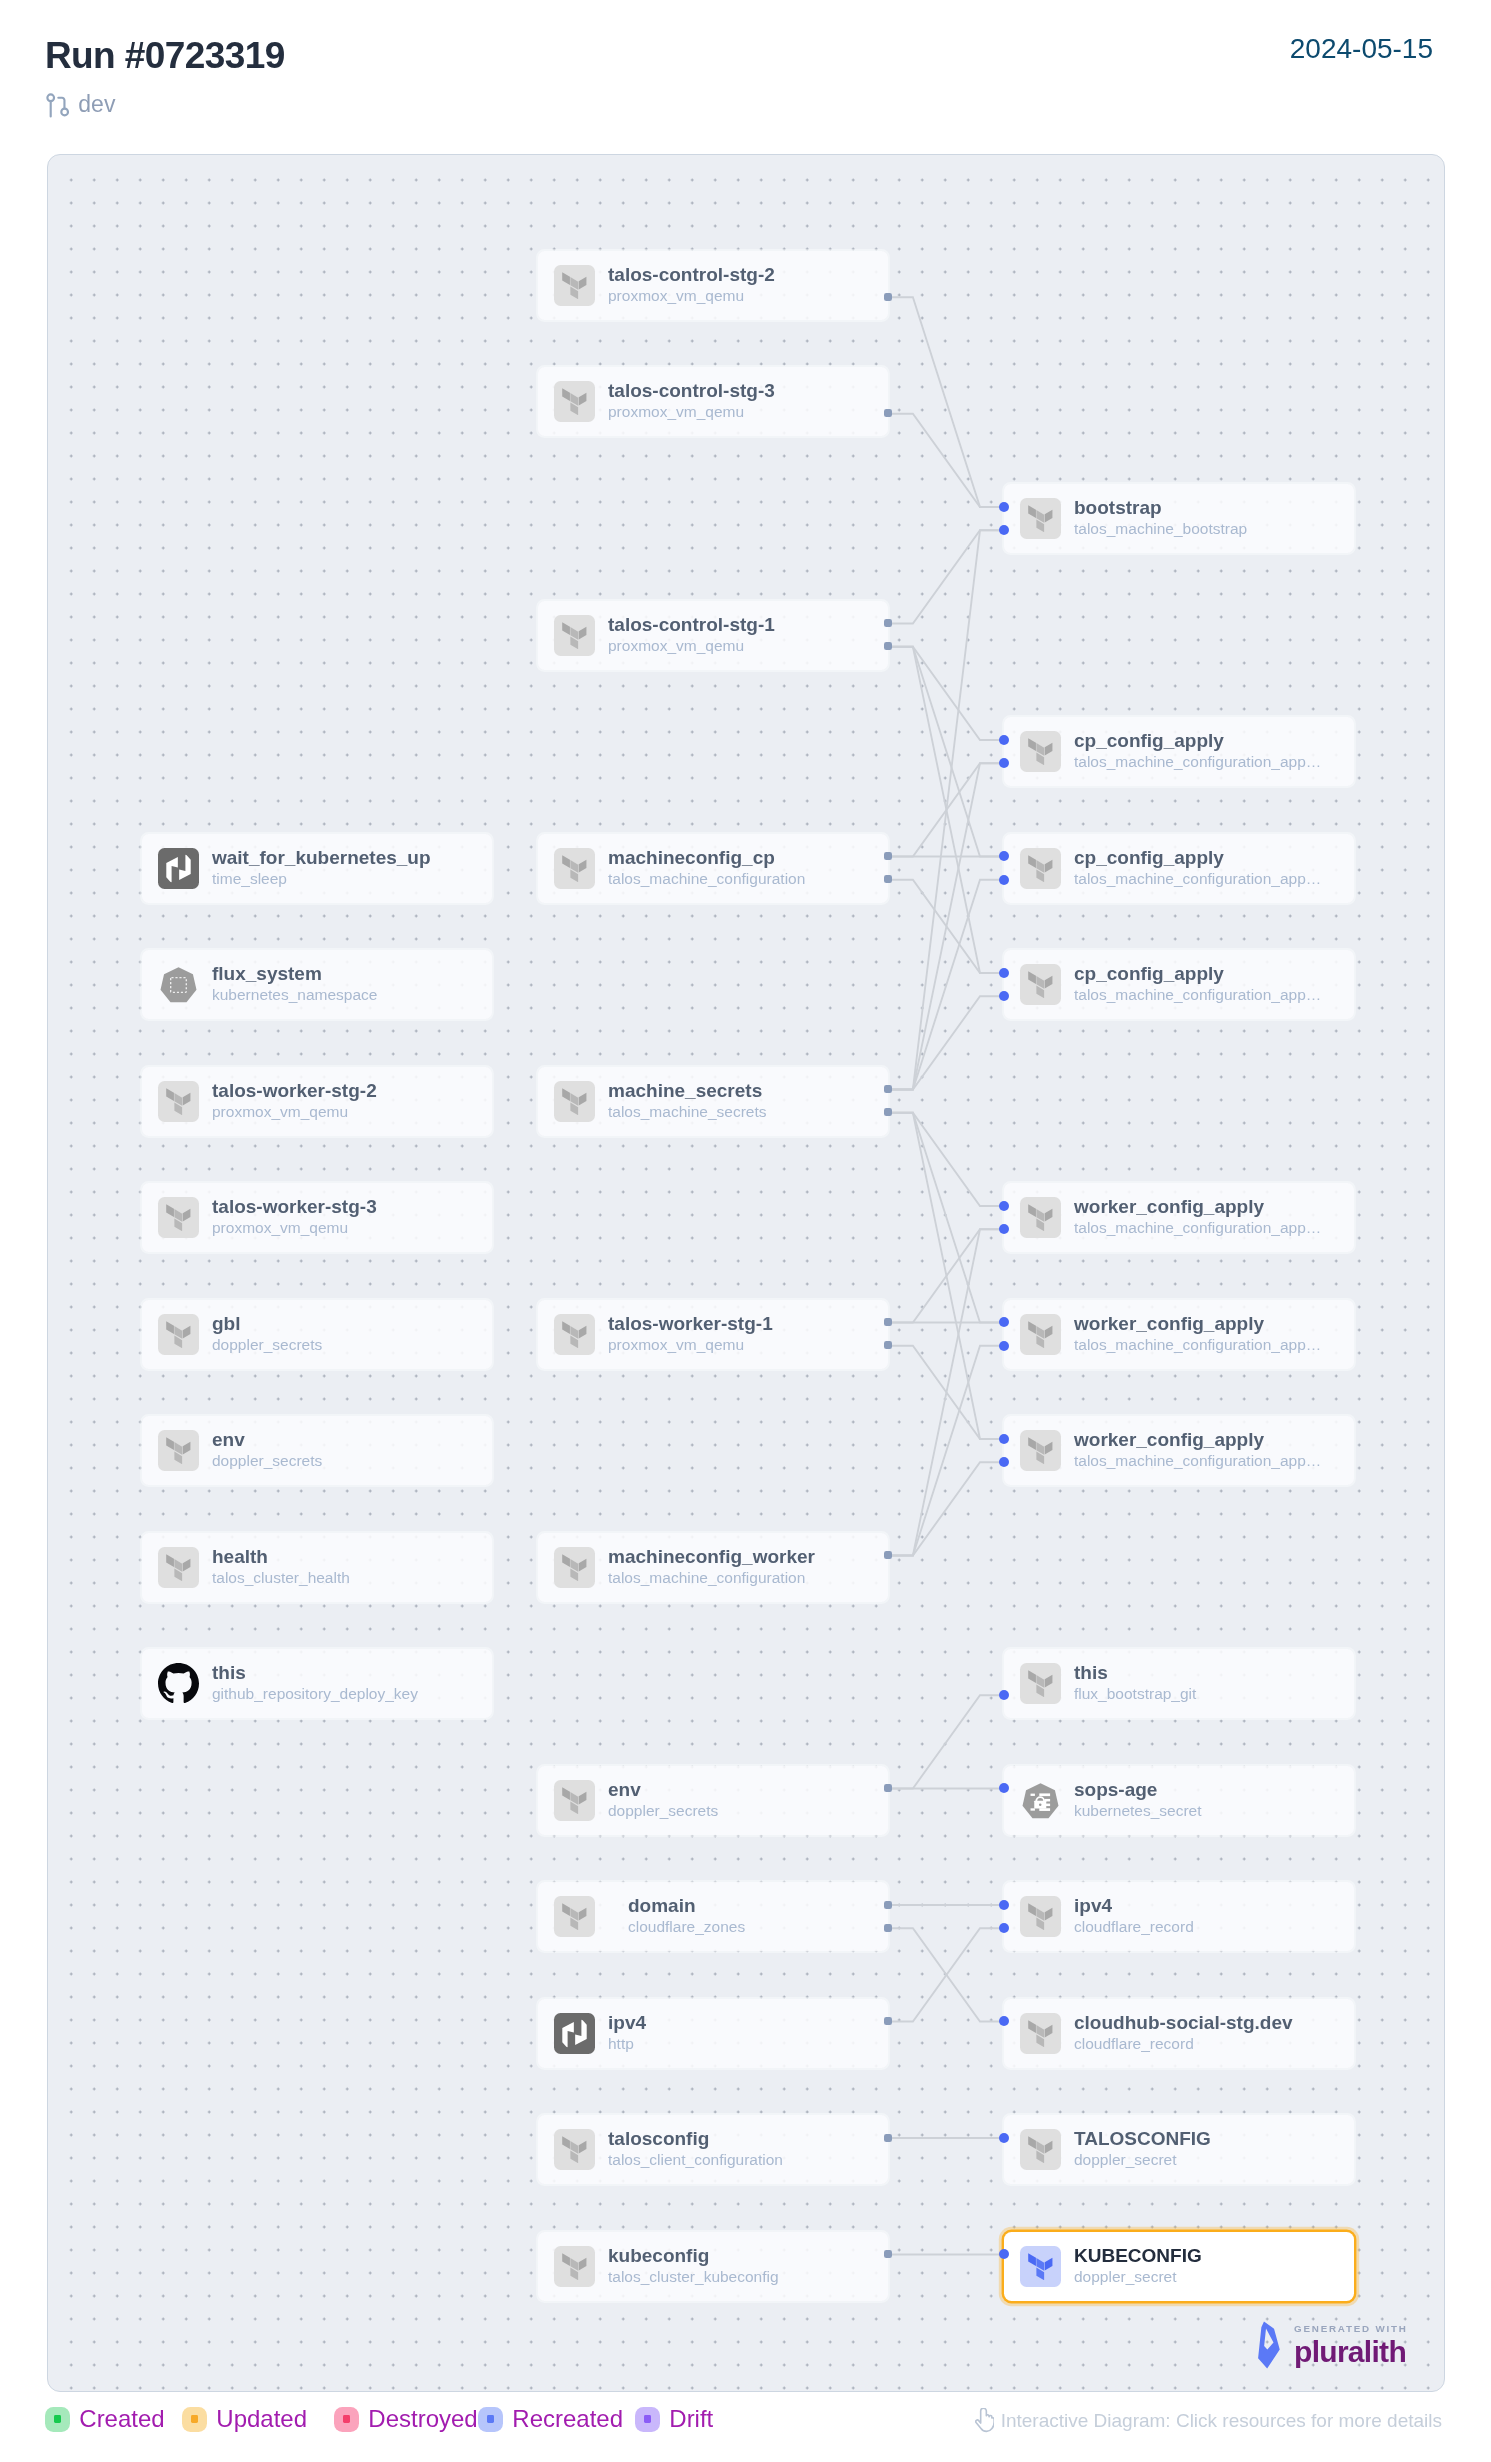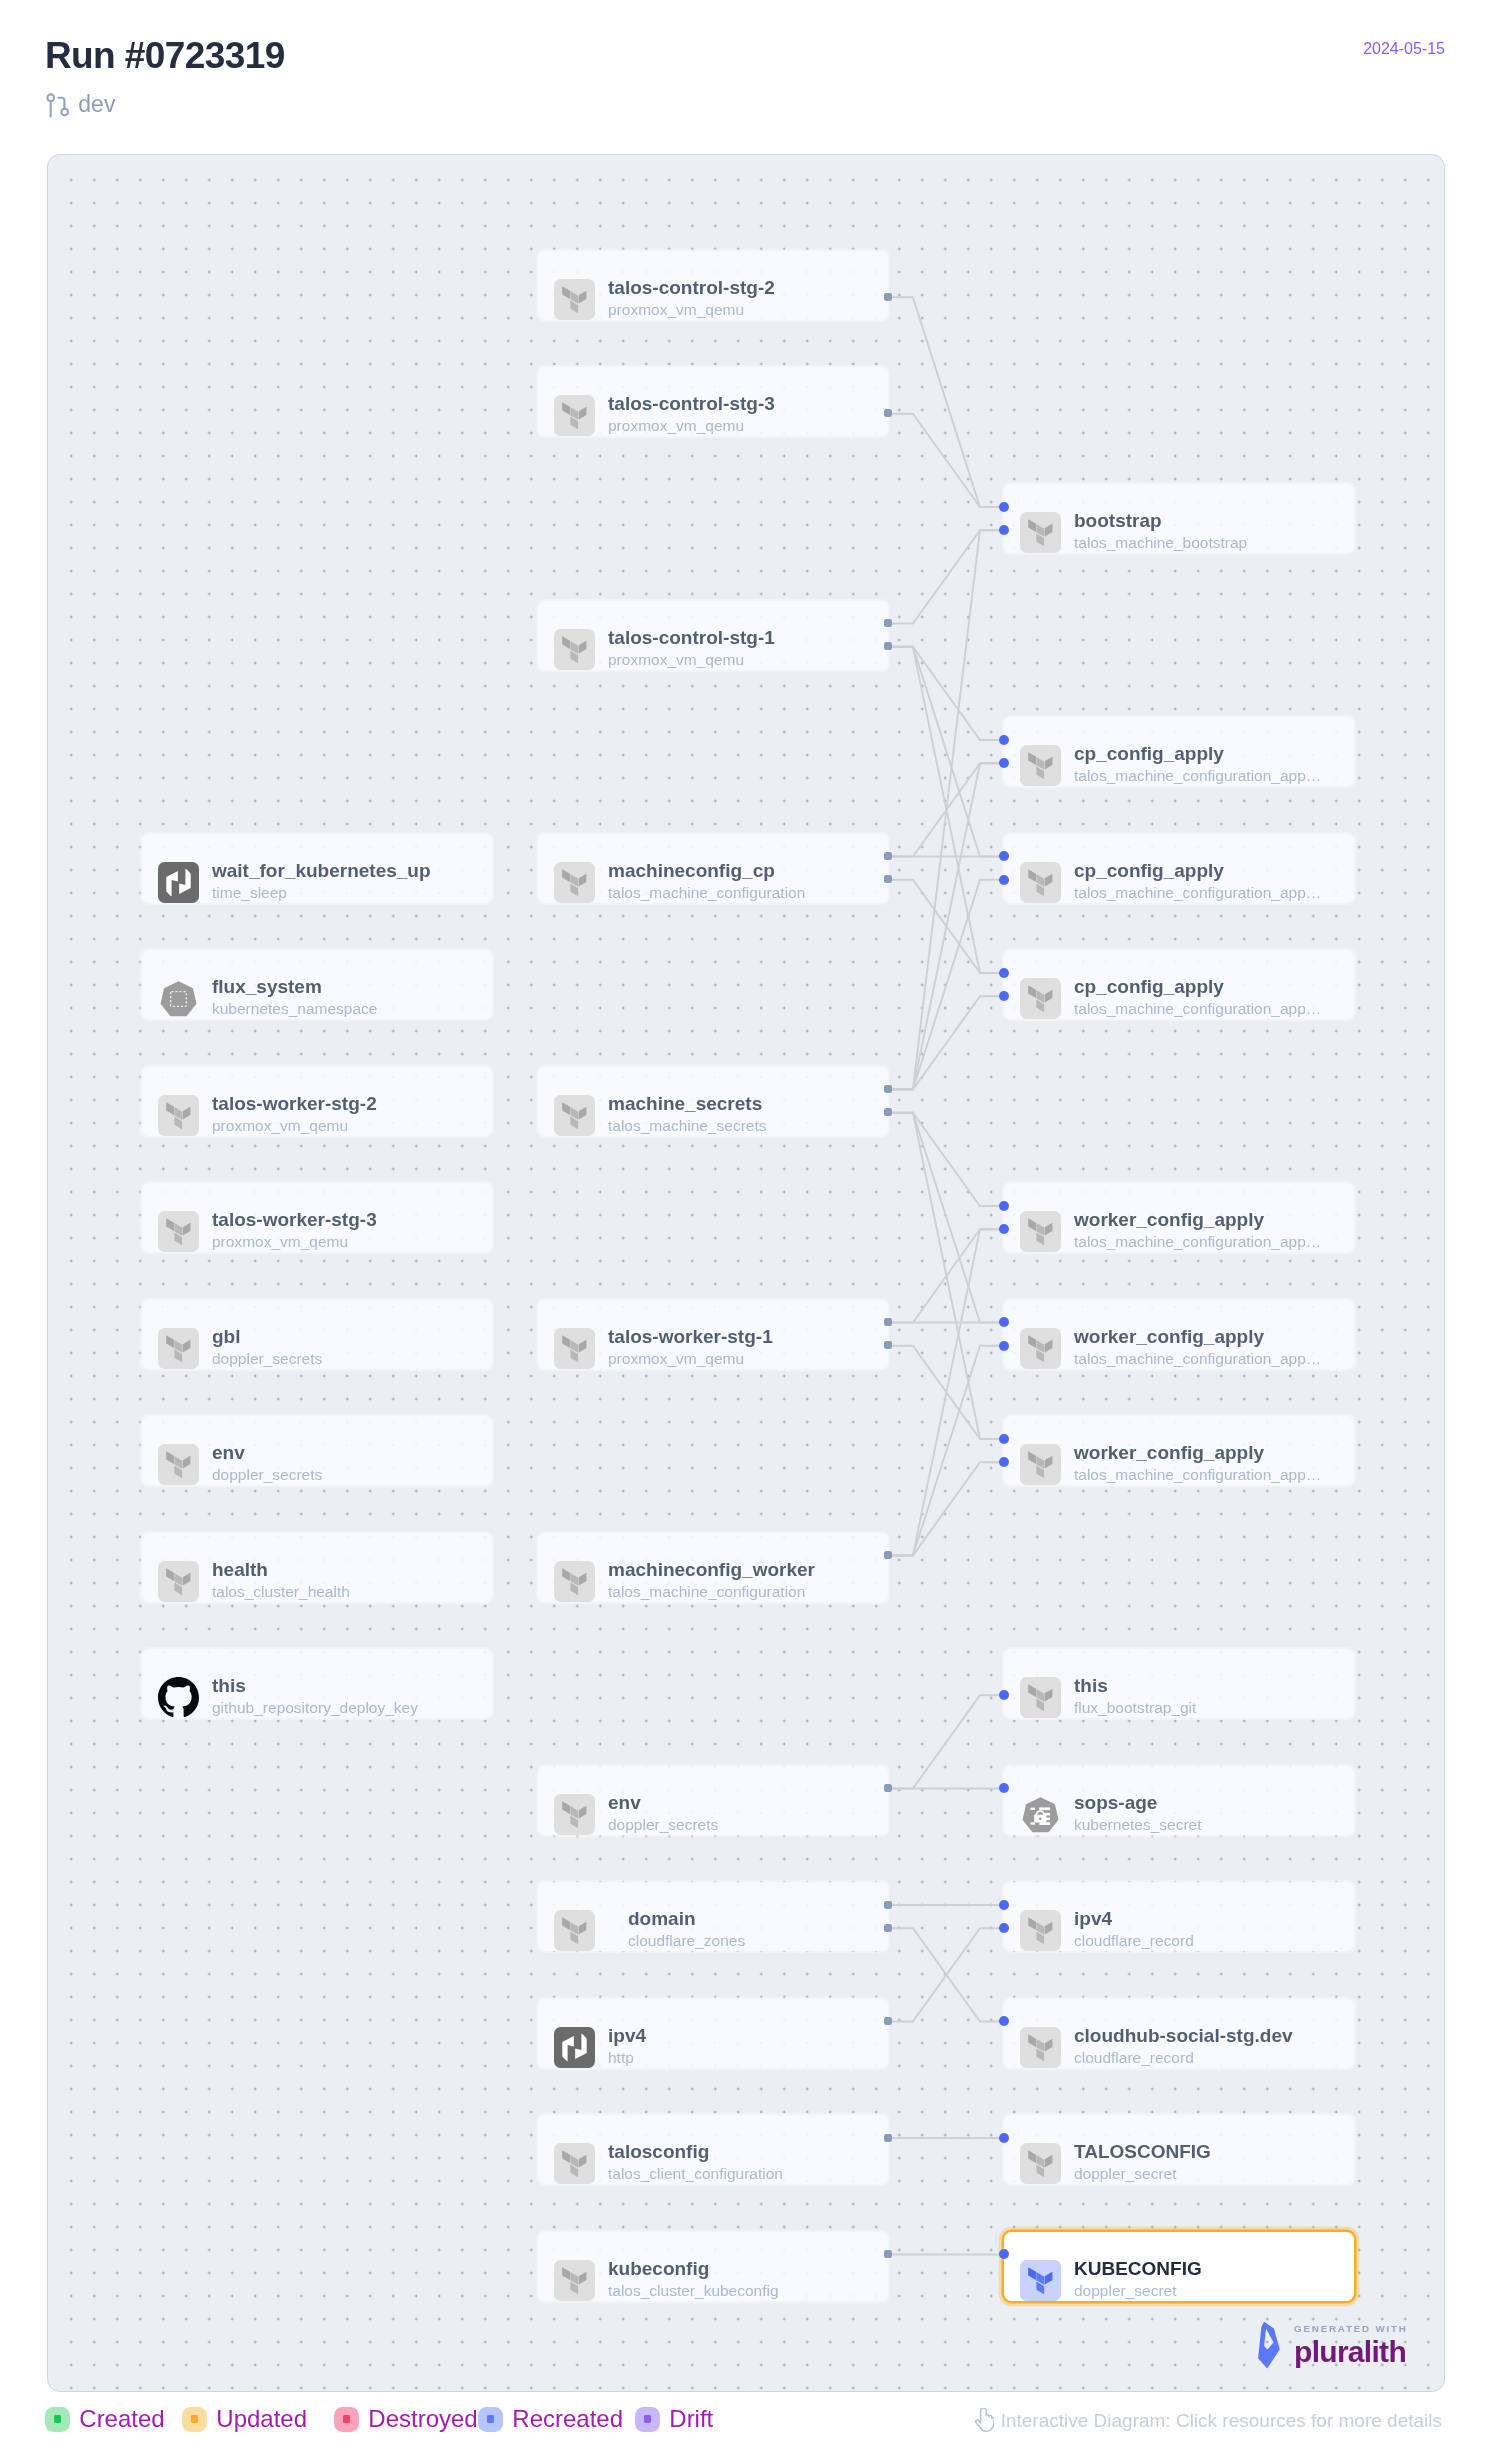--- a/index.html
+++ b/index.html
@@ -7,34 +7,34 @@
   body { font-family:"Liberation Sans", sans-serif; }
   #page { position:relative; width:1491px; height:2462px; overflow:hidden; }
 
   
   #hdr-title { position:absolute; left:45px; top:34px; font-size:37px; font-weight:700;
                color:#242e3e; letter-spacing:-0.6px; line-height:43px; white-space:nowrap; }
   #hdr-branch { position:absolute; left:43px; top:88px; height:32px;
                 display:flex; align-items:center; gap:9.3px;
                 font-size:23px; color:#8e9db5; line-height:26px; }
   #hdr-branch svg { display:block; }
-  #hdr-date { position:absolute; right:46px; top:35px; font-size:16px; color:#8b5cf6;
+  #hdr-date { position:absolute; right:58px; top:35px; font-size:28px; color:#0c4a6e;
               line-height:28px; white-space:nowrap; }
 
   
   #canvas { position:absolute; left:47px; top:154px; width:1398px; height:2238px;
             background:#ebeef3; border:1.4px solid #cdd6e1; border-radius:13px; overflow:hidden; }
   #dots { position:absolute; left:3.7px; top:3.7px; right:0; bottom:0;
           background-image:radial-gradient(#a5acb8 1.2px, rgba(0,0,0,0) 1.3px);
           background-size:23px 23px; background-position:7.7px 9.5px; }
   #edges { position:absolute; left:0; top:0; width:1398px; height:2238px; overflow:visible; }
 
   
   .node { position:absolute; background:rgba(251,252,254,0.86); border-radius:6.5px;
-          box-shadow:0 0 0 1.9px rgba(253,254,255,0.42); display:flex; align-items:flex-end; }
+          box-shadow:0 0 0 1.9px rgba(253,254,255,0.42); display:flex; align-items:center; }
   .node.hl { background:#ffffff; border-radius:7.5px;
              box-shadow:0 0 0 2.4px #fbad1b, 0 0 0 5.2px rgba(251,173,27,0.30); }
   .node-icon { width:41px; height:41px; margin-left:16px; border-radius:6.5px; flex:0 0 auto;
                display:flex; align-items:center; justify-content:center; overflow:hidden; }
   .node.hl .node-title { color:#232d3d; }
   .ico-tf   { background:#dfdfdf; }
   .ico-tfb  { background:#c8d2fb; }
   .ico-hc   { background:#6b6b6b; }
   .ico-plain{ background:transparent; }
   .node-text { margin-left:13px; min-width:0; display:flex; flex-direction:column; }

